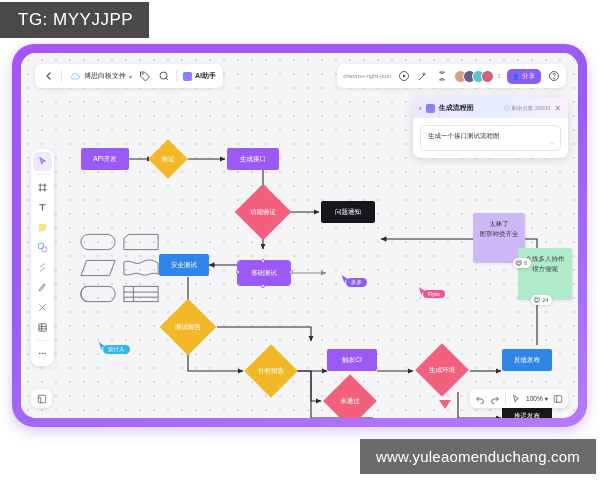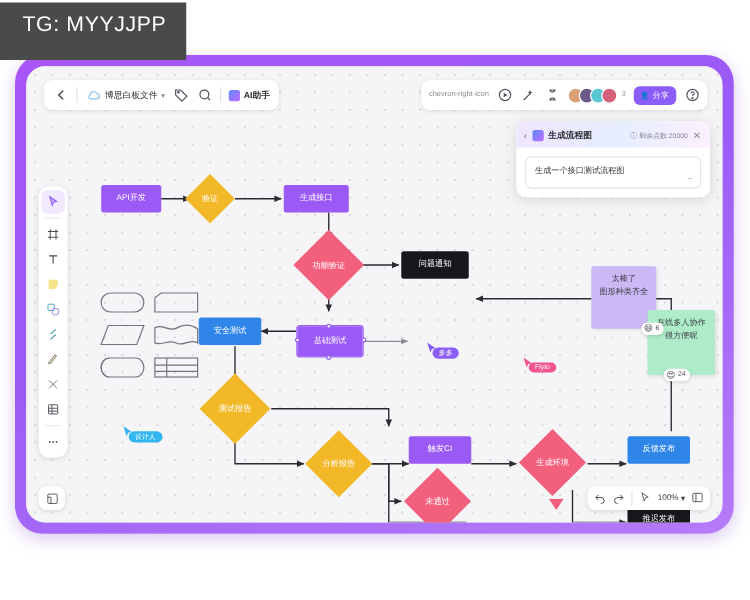--- a/index.html
+++ b/index.html
@@ -8,21 +8,21 @@
     background: #ffffff;
     font-family: "Liberation Sans", "DejaVu Sans", sans-serif;
     overflow: hidden;
   }
   #root { position: relative; width: 600px; height: 480px; background: #fff; }
 
   
   .tg-badge {
     position: absolute; left: 0; top: 2px;
     background: #4a4a4a; color: #fff;
-    font-size: 17px; padding: 8px 16px 18px 18px;
+    font-size: 17px; padding: 8px 16px 8px 18px;
     letter-spacing: .5px; z-index: 60;
   }
   
   .site-badge {
     position: absolute; right: 4px; bottom: 6px;
     background: #6b6b6b; color: #fff;
     font-size: 15px; padding: 9px 16px; z-index: 60;
     letter-spacing: .2px;
   }
 
@@ -566,13 +566,14 @@
           <svg viewBox="0 0 24 24" fill="none" stroke="currentColor" stroke-width="1.7">
               <rect x="3" y="4" width="18" height="16" rx="2"></rect>
               <path d="M9 4v16"></path>
             </svg>
         </span>
       </div>
 
     </div>
   </div>
 
+  <div class="site-badge">www.yuleaomenduchang.com</div>
 </div>
 
 </body></html>

